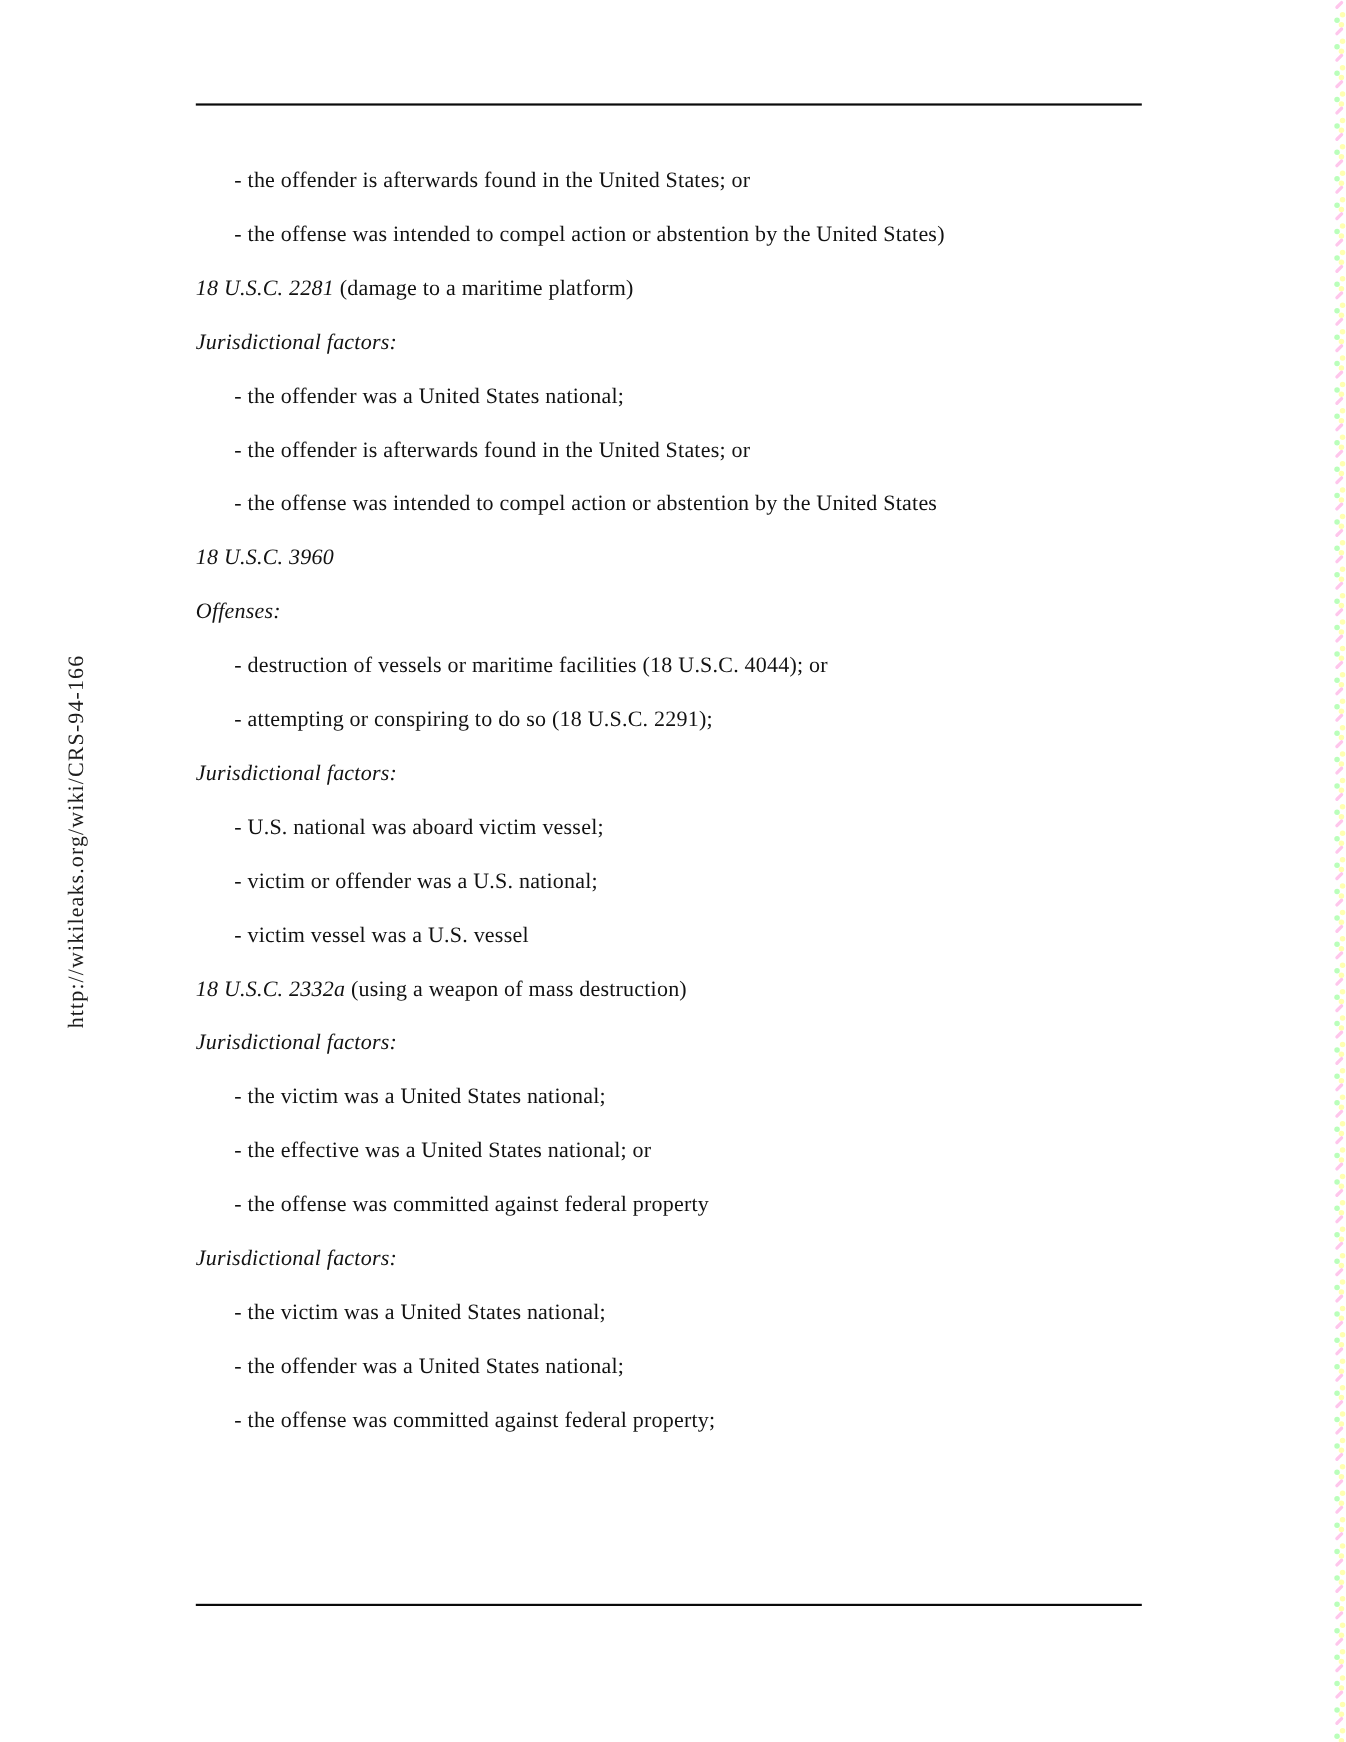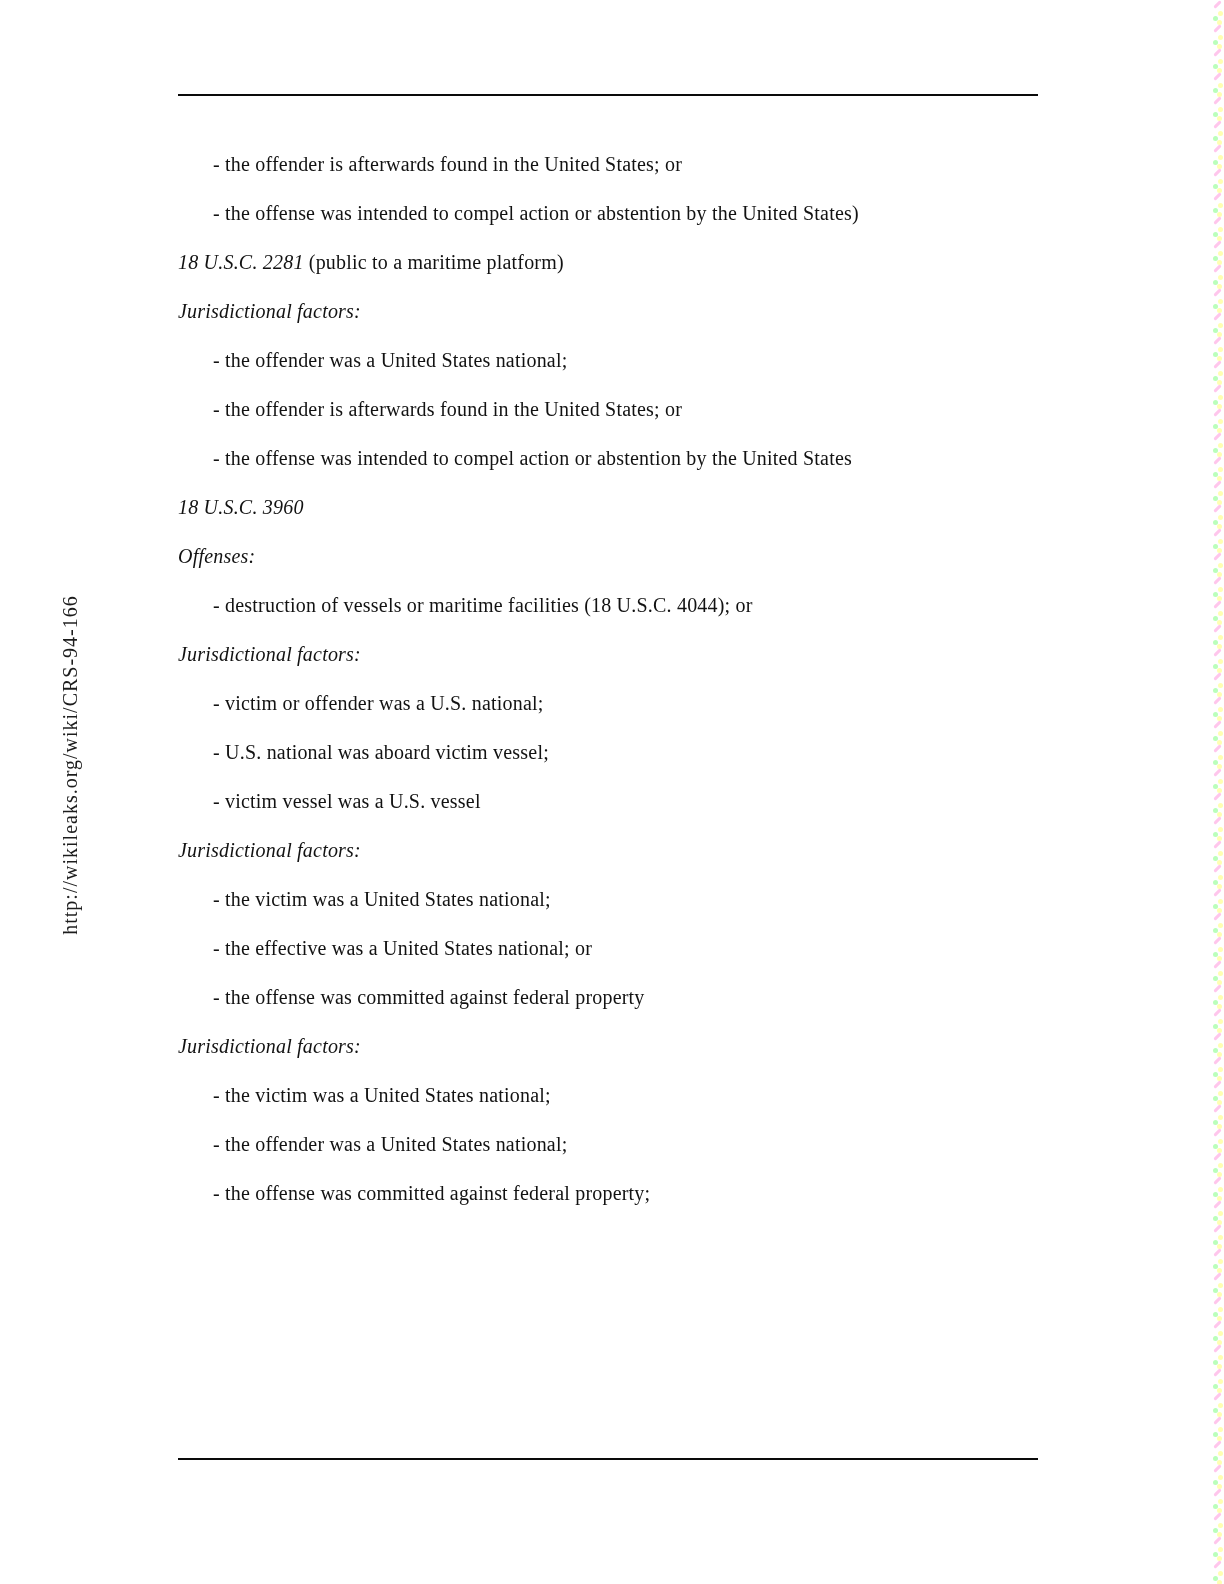--- a/index.html
+++ b/index.html
@@ -463,32 +463,34 @@
         <div class="wm-dot y1" style="background: rgb(255, 255, 178);"></div>
         <div class="wm-dot g1" style="background: rgb(186, 255, 186);"></div>
         <div class="wm-dot y2" style="background: rgb(255, 255, 178);"></div>
       </div>
     </div>
   <div class="sidebar-url">http://wikileaks.org/wiki/CRS-94-166</div>
   <div class="rule rule-top"></div>
   <div class="content" id="content">
       <p class="para bullet"><span>- the offender is afterwards found in the United States; or</span></p>
       <p class="para bullet"><span>- the offense was intended to compel action or abstention by the United States)</span></p>
-      <p class="para statute"><i>18 U.S.C. 2281</i><span> (public to a maritime platform)</span></p>
+      <p class="para statute"><i>18 U.S.C. 2281</i><span> (damage to a maritime platform)</span></p>
       <p class="para label"><i>Jurisdictional factors:</i></p>
       <p class="para bullet"><span>- the offender was a United States national;</span></p>
       <p class="para bullet"><span>- the offender is afterwards found in the United States; or</span></p>
       <p class="para bullet"><span>- the offense was intended to compel action or abstention by the United States</span></p>
       <p class="para statute"><i>18 U.S.C. 3960</i></p>
       <p class="para label"><i>Offenses:</i></p>
       <p class="para bullet"><span>- destruction of vessels or maritime facilities (18 U.S.C. 4044); or</span></p>
+      <p class="para bullet"><span>- attempting or conspiring to do so (18 U.S.C. 2291);</span></p>
       <p class="para label"><i>Jurisdictional factors:</i></p>
+      <p class="para bullet"><span>- U.S. national was aboard victim vessel;</span></p>
       <p class="para bullet"><span>- victim or offender was a U.S. national;</span></p>
-      <p class="para bullet"><span>- U.S. national was aboard victim vessel;</span></p>
       <p class="para bullet"><span>- victim vessel was a U.S. vessel</span></p>
+      <p class="para statute"><i>18 U.S.C. 2332a</i><span> (using a weapon of mass destruction)</span></p>
       <p class="para label"><i>Jurisdictional factors:</i></p>
       <p class="para bullet"><span>- the victim was a United States national;</span></p>
       <p class="para bullet"><span>- the effective was a United States national; or</span></p>
       <p class="para bullet"><span>- the offense was committed against federal property</span></p>
       <p class="para label"><i>Jurisdictional factors:</i></p>
       <p class="para bullet"><span>- the victim was a United States national;</span></p>
       <p class="para bullet"><span>- the offender was a United States national;</span></p>
       <p class="para bullet"><span>- the offense was committed against federal property;</span></p>
     </div>
   <div class="rule rule-bottom"></div>

